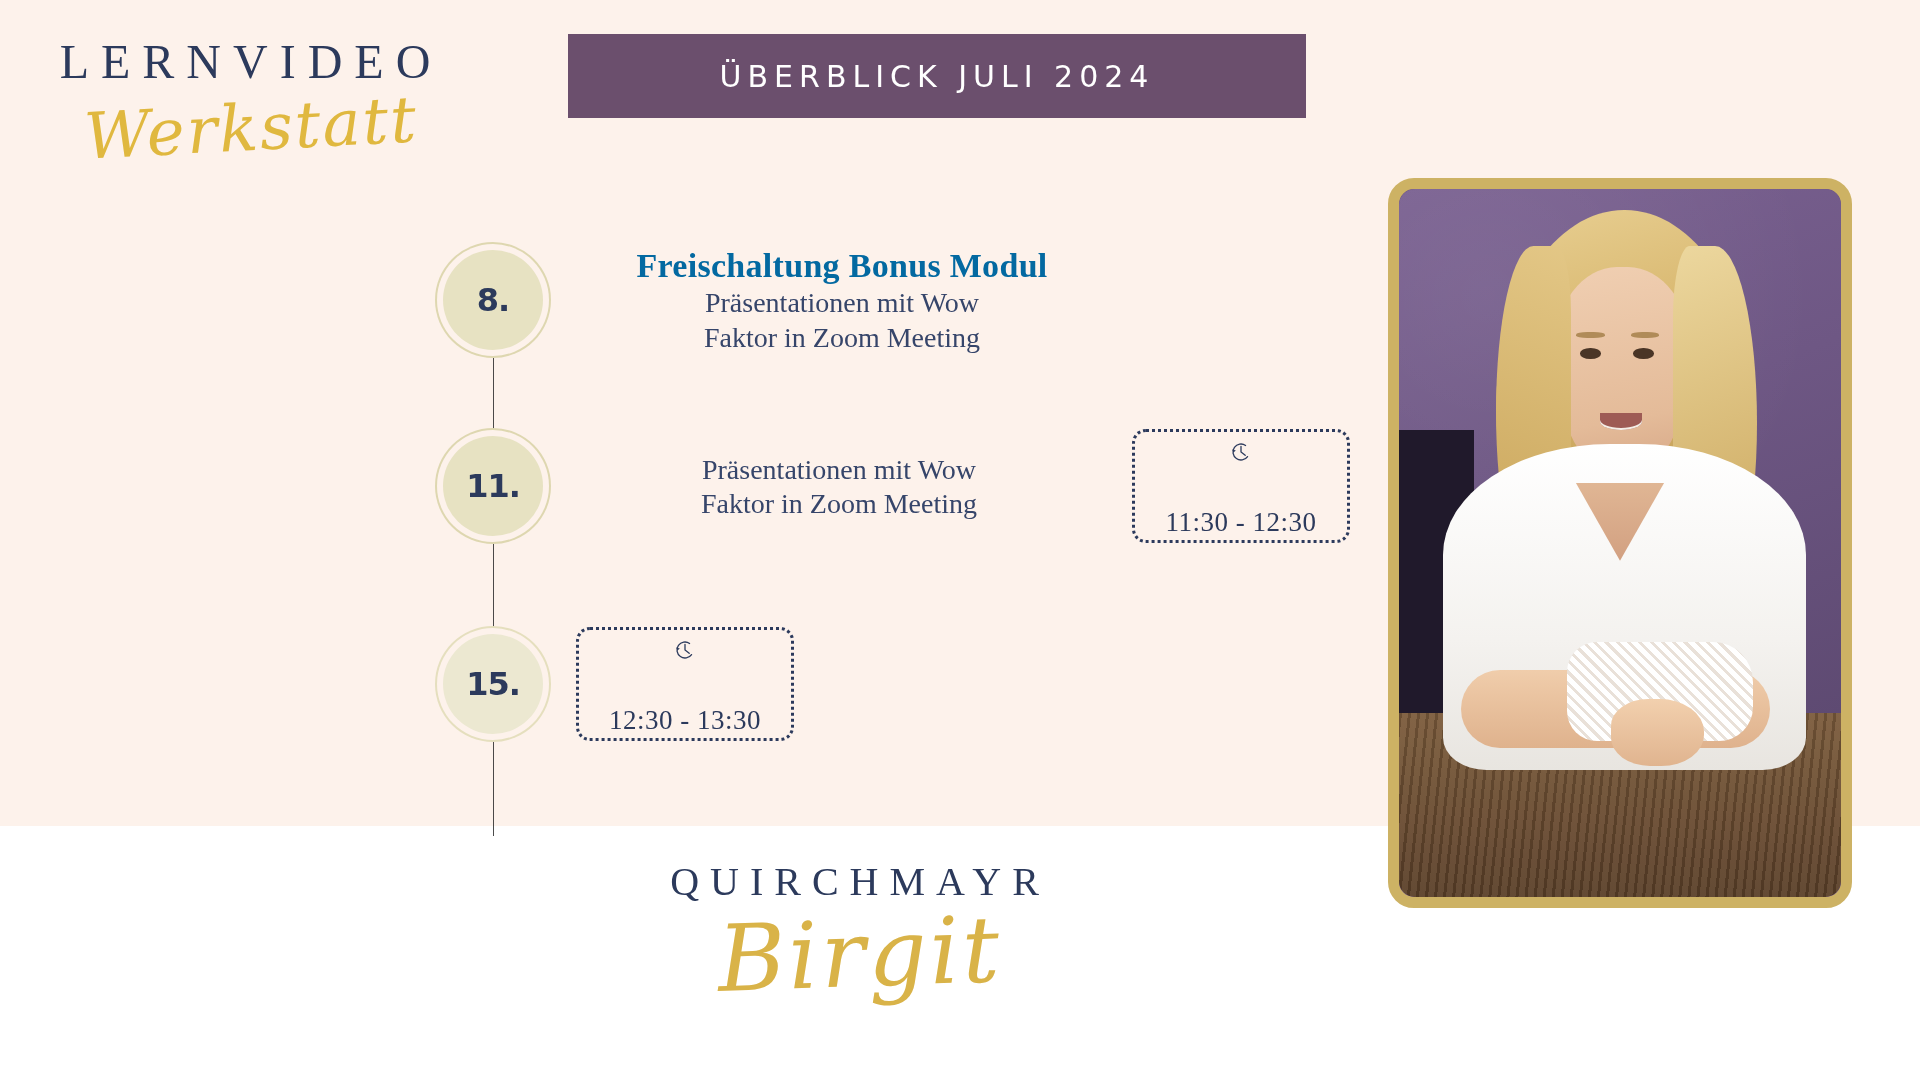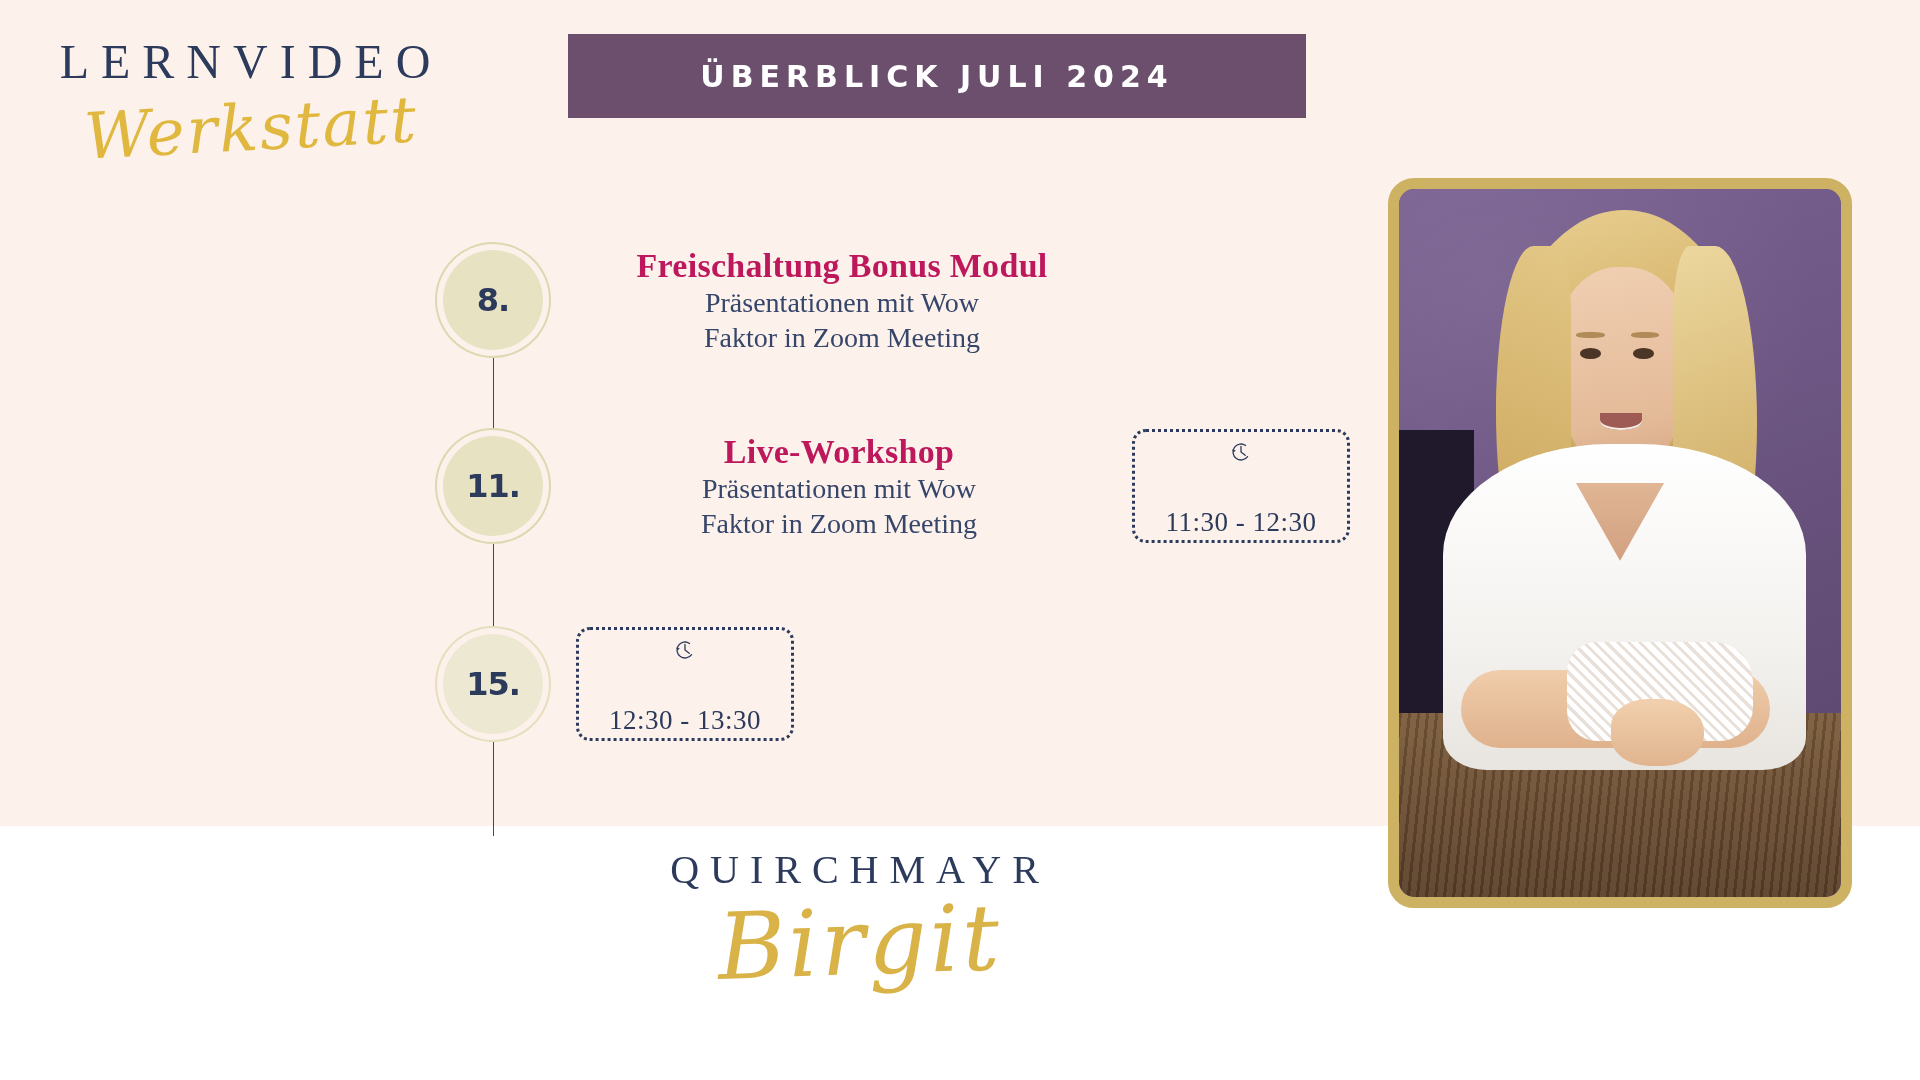--- a/index.html
+++ b/index.html
@@ -56,21 +56,21 @@
   
   .banner {
     position: absolute;
     left: 568px; top: 34px;
     width: 738px; height: 84px;
     background: #6b4f6d;
     display: flex; align-items: center; justify-content: center;
   }
   .banner-text {
     font-family: "DejaVu Sans", sans-serif;
-    font-weight: bold;
+    font-weight: normal;
     font-size: 30px;
     letter-spacing: 6px;
     color: #ffffff;
     white-space: nowrap;
   }
 
   
   .timeline {
     position: absolute;
     left: 430px; top: 230px;
@@ -121,21 +121,21 @@
   .tl-body {
     flex: 1 1 auto;
     text-align: center;
     padding-left: 30px;
     padding-right: 20px;
   }
   .tl-title {
     font-family: "Liberation Serif", serif;
     font-weight: bold;
     font-size: 34px;
-    color: #be185d;
+    color: #0369a1;
     line-height: 1.15;
     letter-spacing: .3px;
   }
   .tl-sub {
     font-family: "Liberation Serif", serif;
     font-size: 28px;
     color: #36456a;
     line-height: 1.15;
     margin-top: 2px;
   }
@@ -269,21 +269,21 @@
     position: absolute;
     left: 600px; top: 826px;
     width: 520px; height: 240px;
     text-align: center;
   }
   .sig-name {
     font-family: "Liberation Serif", serif;
     font-size: 40px;
     letter-spacing: 11px;
     color: #2c3a5c;
-    padding-top: 20px;
+    padding-top: 32px;
     white-space: nowrap;
   }
   .sig-script {
     font-family: "DejaVu Serif", serif;
     font-style: italic;
     font-size: 92px;
     color: #d9b348;
     line-height: 1;
     margin-top: 4px;
     letter-spacing: 3px;
@@ -322,21 +322,20 @@
       </div>
       <div class="tl-time empty"></div>
     </div>
 
     <div class="tl-row r2">
       <div class="tl-badge">
         <div class="tl-disc"></div>
         <div class="tl-num">11.</div>
       </div>
       <div class="tl-body">
-        <div class="tl-title">Live-Workshop</div>
         <div class="tl-sub">Präsentationen mit Wow</div>
         <div class="tl-sub">Faktor in Zoom Meeting</div>
       </div>
       <div class="tl-time">
         <span class="clock-icon">
           <svg width="34" height="34" viewBox="0 0 34 34">
             <path d="M9 17 A8 8 0 1 1 17 25" fill="none" stroke="#2c3a5c" stroke-width="1.3" stroke-linecap="round" transform="rotate(215 17 17)"></path>
             <path d="M8.2 14.6 L9.4 17.4 L11.9 15.6 Z" fill="#2c3a5c"></path>
             <path d="M17 11.5 L17 17 L21.2 20.3" fill="none" stroke="#2c3a5c" stroke-width="1.3" stroke-linecap="round"></path>
           </svg>

